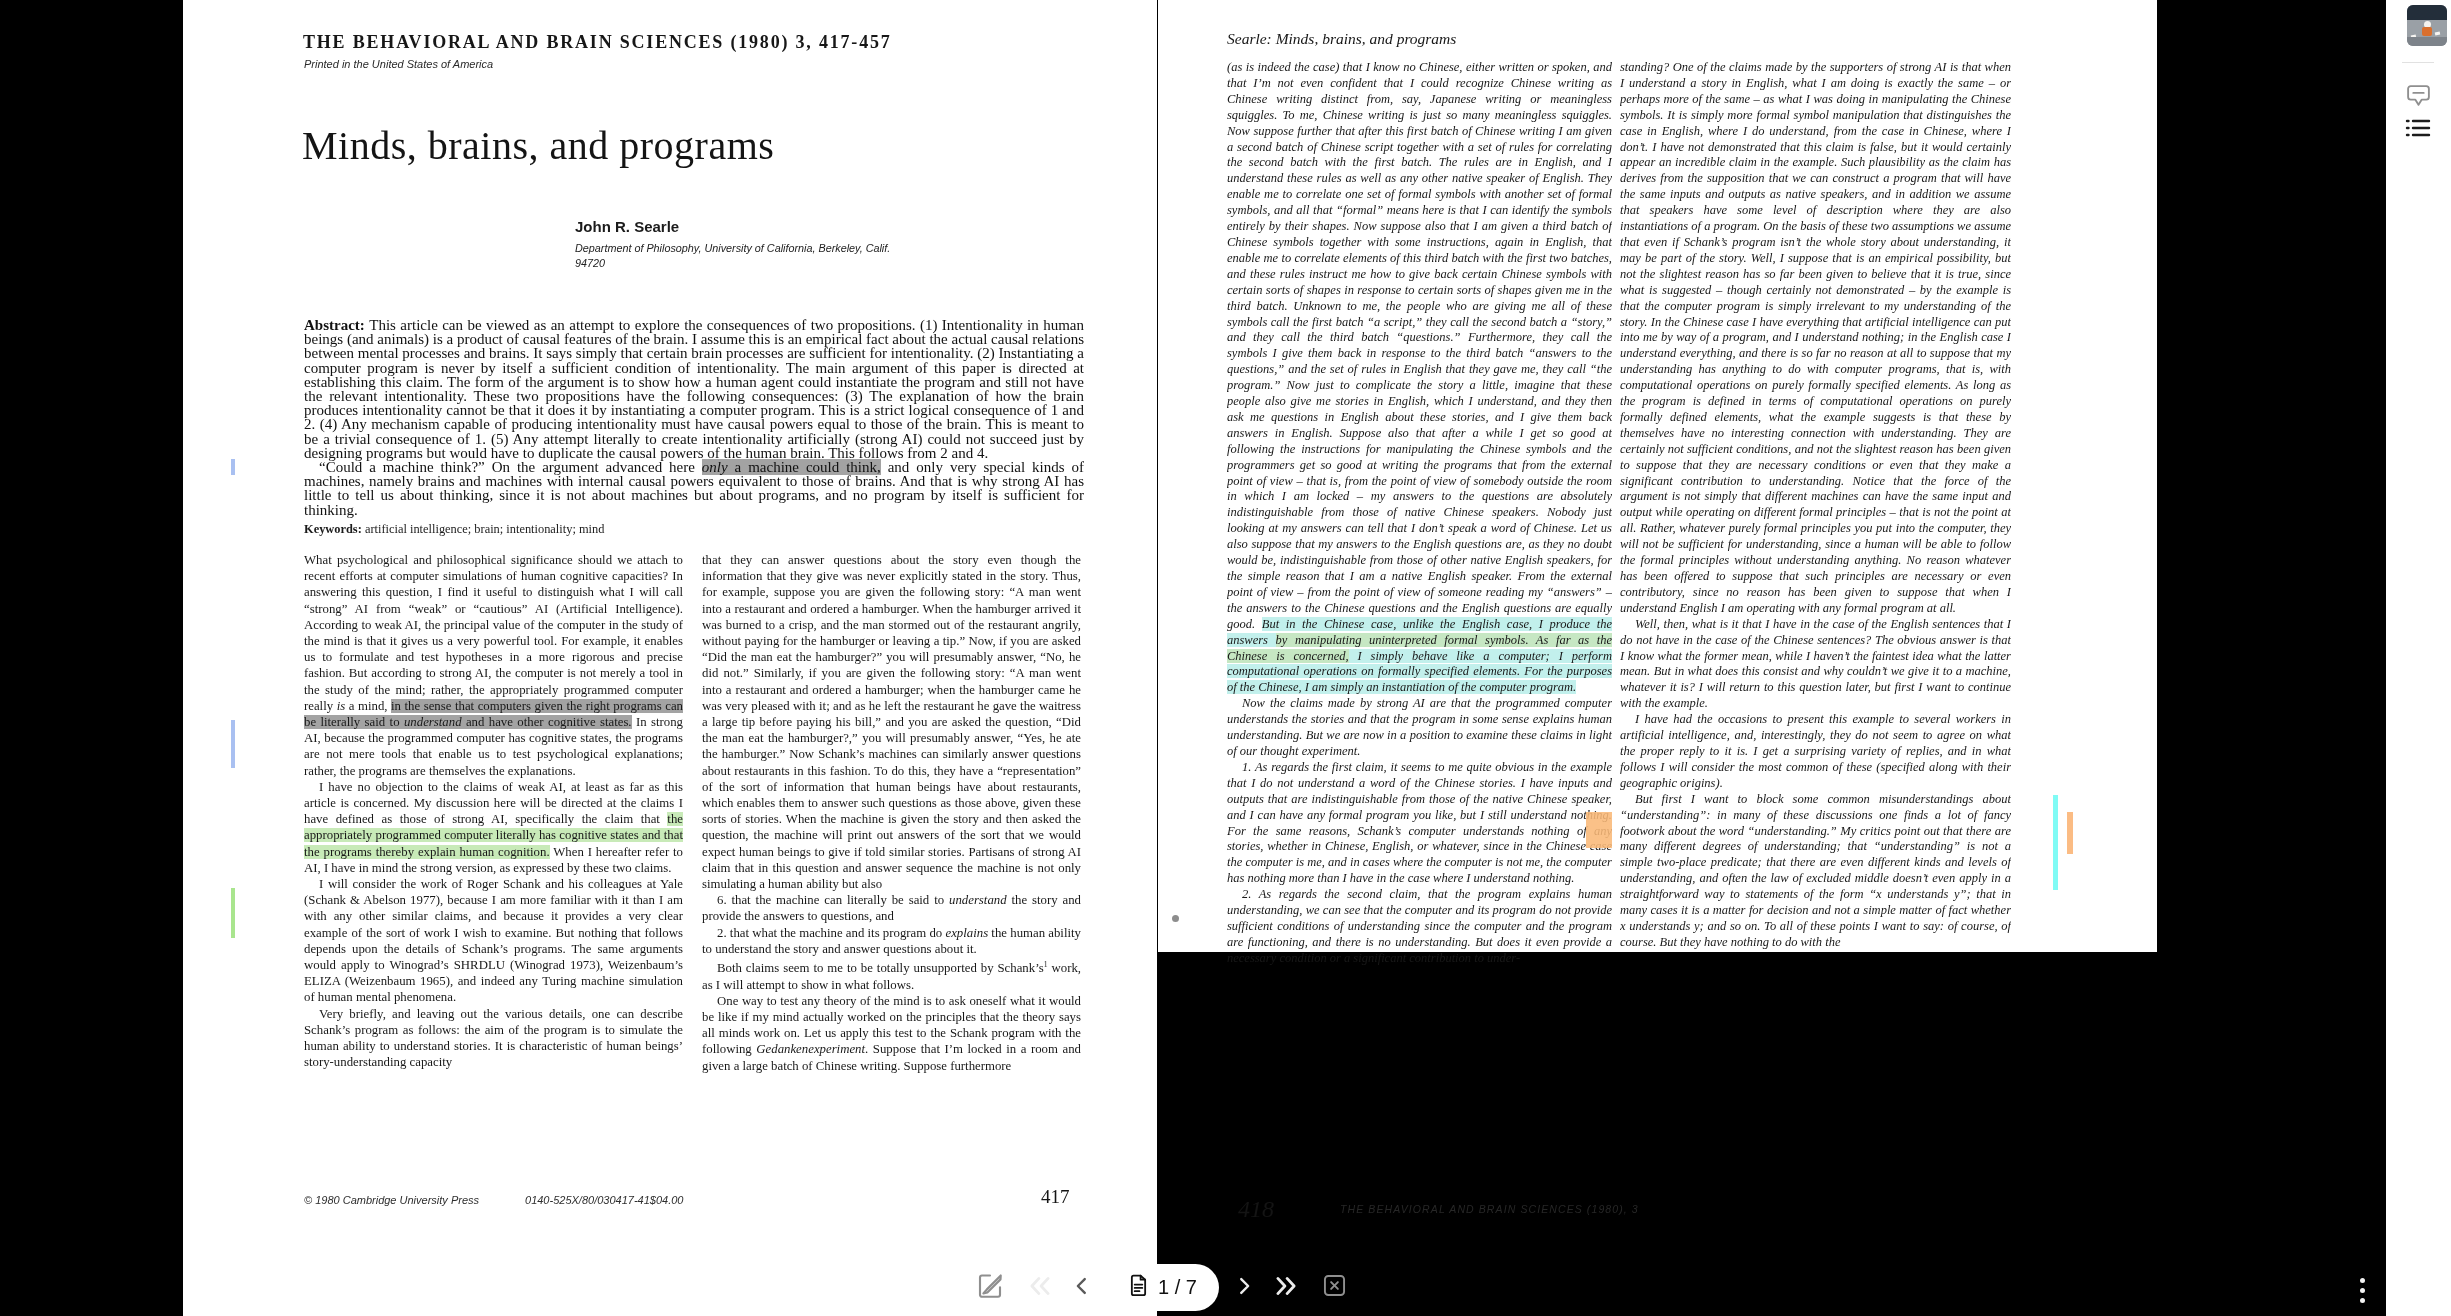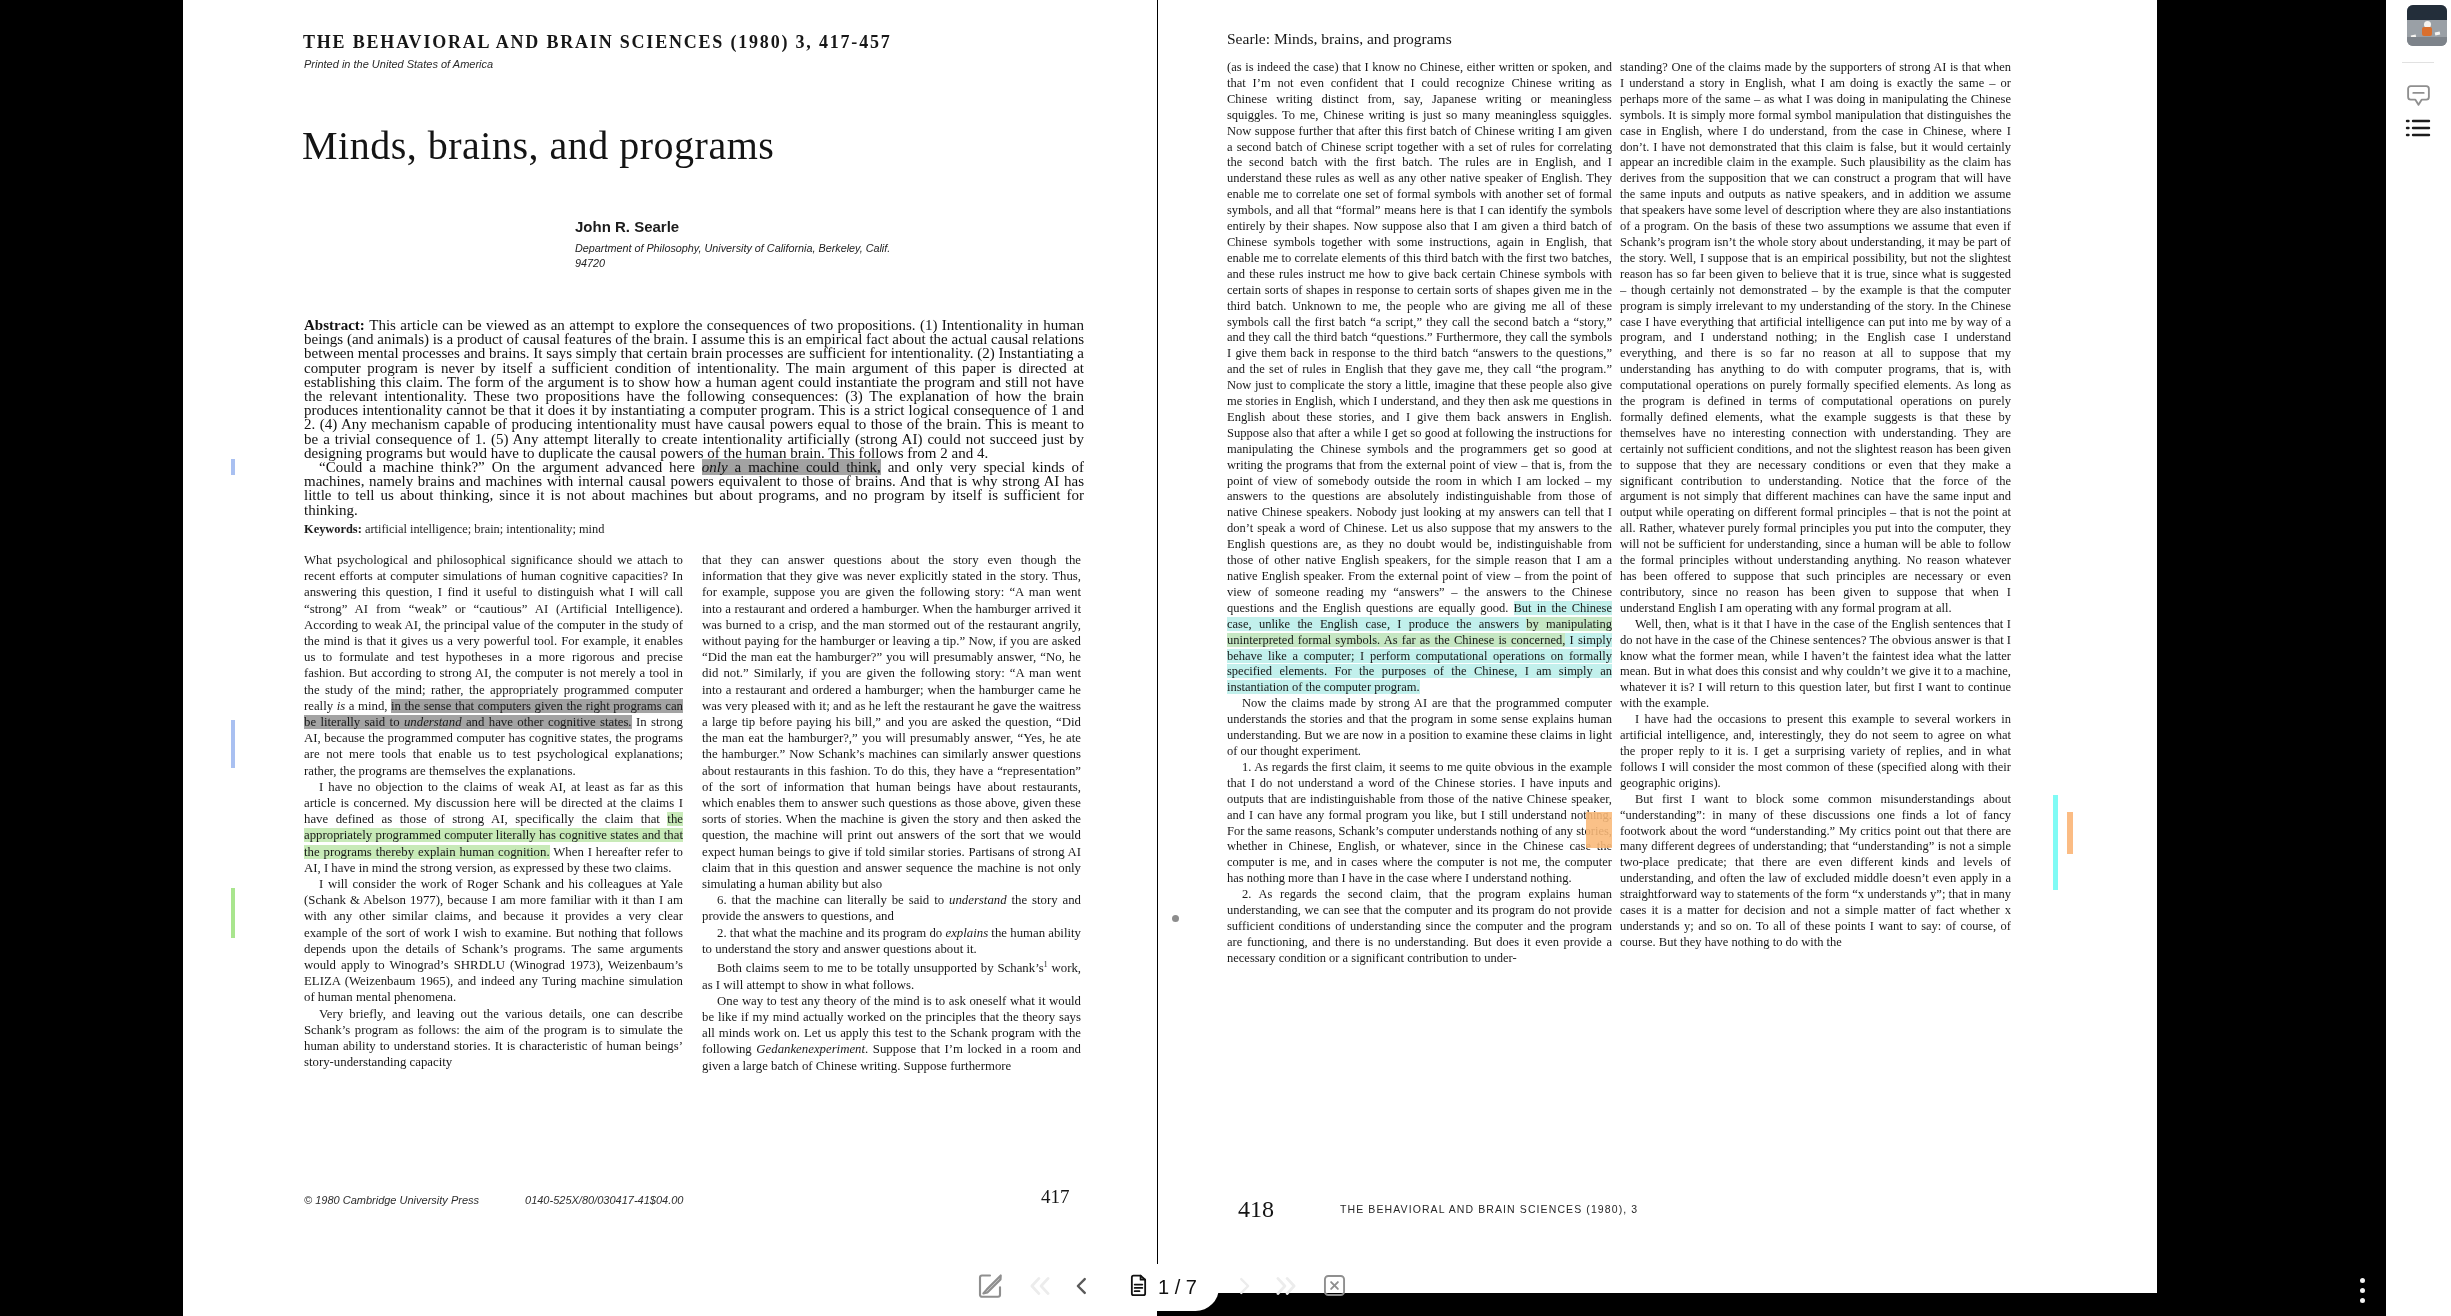--- a/index.html
+++ b/index.html
@@ -1,20 +1,20 @@
 <!DOCTYPE html>
 <html lang="en"><head>
 <meta charset="utf-8">
 <style>
   html,body{margin:0;padding:0;background:#000;}
   body{position:relative;width:2451px;height:1316px;overflow:hidden;
        font-family:"Liberation Serif","DejaVu Serif",serif;}
   .page{position:absolute;top:0;background:#ffffff;color:#1b1b1b;}
   .page-left{left:183px;width:974px;height:1316px;}
-  .page-right{left:1158px;width:999px;height:1293px;}
+  .page-right{left:1158px;width:999px;height:952px;font-style:italic;}
   .abs{position:absolute;}
 
   
   .journal-header{left:120px;top:32px;font-weight:700;font-size:18px;letter-spacing:1.8px;color:#171717;white-space:nowrap;text-align:right;}
   .printed-note{left:121px;top:58px;font-style:italic;font-size:11px;color:#2a2a2a;
                 font-family:"Liberation Sans",sans-serif;}
   .article-title{left:119px;top:122px;font-size:40px;letter-spacing:.5px;color:#141414;white-space:nowrap;}
   .author-name{left:392px;top:218px;font-family:"Liberation Sans",sans-serif;font-weight:700;font-size:15px;}
   .affiliation{left:392px;top:241px;font-family:"Liberation Sans",sans-serif;font-style:italic;
                font-size:10.8px;line-height:15px;color:#222;}

